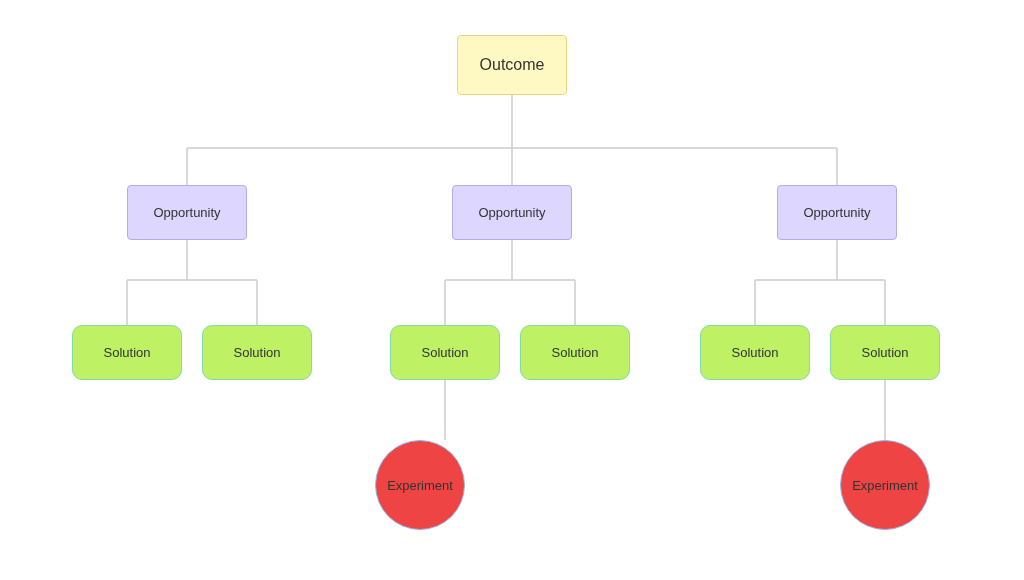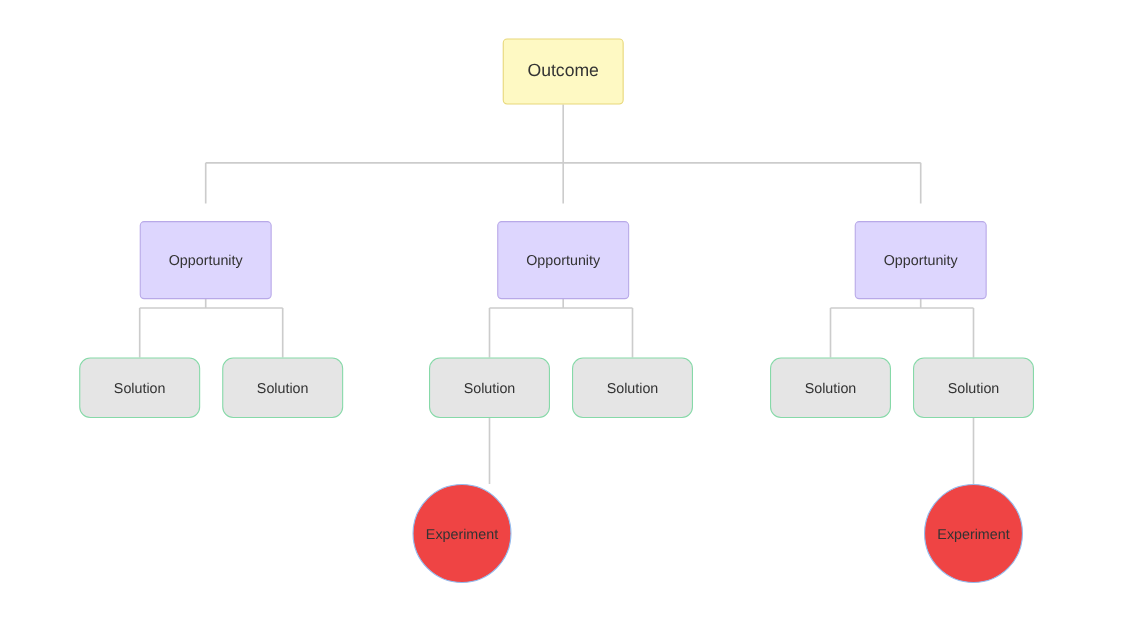--- a/index.html
+++ b/index.html
@@ -38,34 +38,33 @@
       height: 60px;
       background: #fef9c3;
       border: 1px solid #e8d87a;
       border-radius: 4px;
       left: 457px;
       top: 35px;
       font-size: 16px;
     }
     .node-opportunity {
       width: 120px;
-      height: 71px;
+      height: 55px;
       background: #ddd6fe;
       border: 1px solid #b8a9e8;
       border-radius: 4px;
-      margin-top: 16px;
     }
     .node-opp1 { left: 127px; top: 185px; }
     .node-opp2 { left: 452px; top: 185px; }
     .node-opp3 { left: 777px; top: 185px; }
 
     .node-solution {
       width: 110px;
       height: 55px;
-      background: #e5e5e5;
+      background: #bef264;
       border: 1px solid #86d9a8;
       border-radius: 10px;
     }
     .node-sol1 { left: 72px; top: 325px; }
     .node-sol2 { left: 202px; top: 325px; }
     .node-sol3 { left: 390px; top: 325px; }
     .node-sol4 { left: 520px; top: 325px; }
     .node-sol5 { left: 700px; top: 325px; }
     .node-sol6 { left: 830px; top: 325px; }
 

